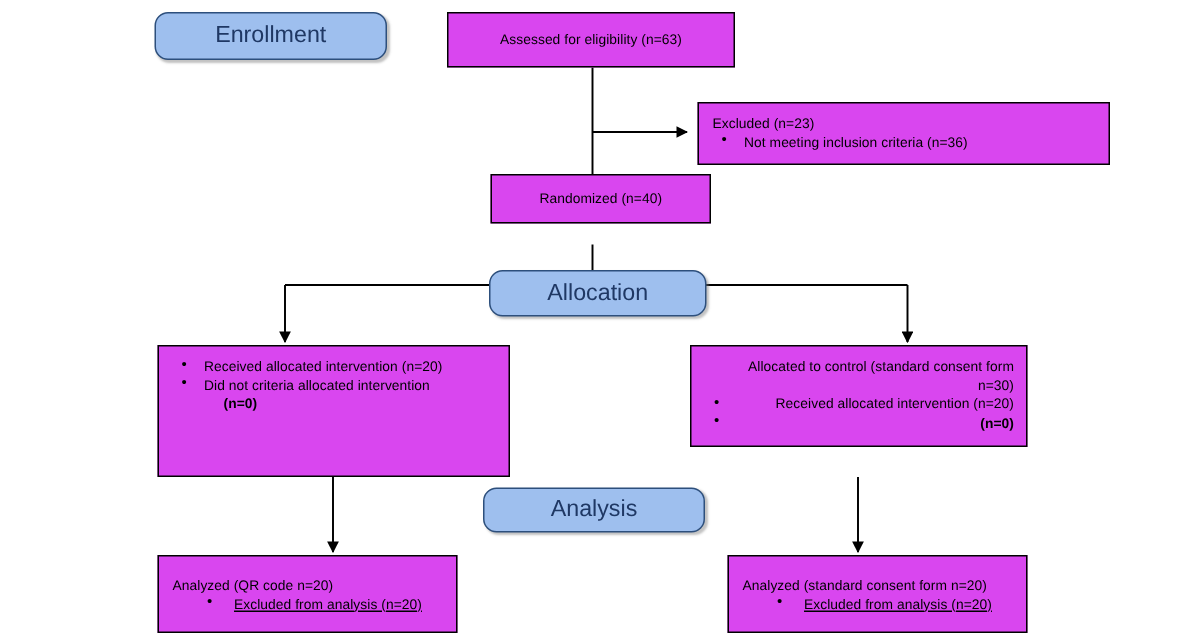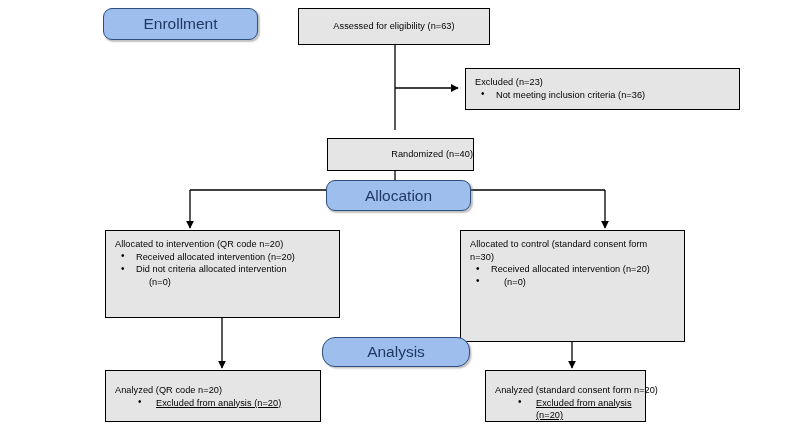--- a/index.html
+++ b/index.html
@@ -24,21 +24,21 @@
     top: 0;
     width: 800px;
     height: 429px;
   }
 
   
   .box {
     position: absolute;
     box-sizing: border-box;
     border: 1.3px solid #000000;
-    background: #e5e5e5;
+    background: #d946ef;
     color: #000000;
     font-size: 9.2px;
     line-height: 12.6px;
     letter-spacing: 0.05px;
     padding: 7px 8px 5px 9px;
     z-index: 3;
   }
   .box.center {
     display: flex;
     align-items: center;
@@ -69,20 +69,21 @@
     content: "\2022";
     position: absolute;
     left: 6px;
     top: -0.5px;
     font-size: 10px;
     line-height: 12.6px;
   }
   ul.bl li .cont {
     display: block;
     padding-left: 13px;
+    font-weight: bold;
   }
   
   ul.bl.deep li {
     padding-left: 41px;
     text-decoration: underline;
   }
   ul.bl.deep li::before {
     left: 23px;
   }
 
@@ -134,77 +135,76 @@
   </svg>
 
   <div class="banner" style="left:103px; top:8px; width:155px; height:32px;">
     <span>Enrollment</span>
   </div>
 
   <div class="banner" style="left:326px; top:180px; width:145px; height:31px;">
     <span>Allocation</span>
   </div>
 
-  <div class="banner" style="left:322px; top:337px; width:148px; height:30px;border-radius:13px;">
+  <div class="banner" style="left:322px; top:325px; width:148px; height:30px;">
     <span>Analysis</span>
   </div>
 
   <div class="box center" style="left:298px; top:8px; width:192px; height:37px;">
     <span>Assessed for  eligibility (n=63)</span>
   </div>
 
   <div class="box" style="left:465px; top:68px; width:275px; height:42px;">
     <span class="hdr">Excluded  (n=23)</span>
     <ul class="bl">
       <li>
         <span>Not  meeting  inclusion criteria (n=36)</span>
       </li>
     </ul>
   </div>
 
-  <div class="box center" style="left:327px; top:138px; width:147px; height:33px;justify-content:flex-end;">
+  <div class="box center" style="left:327px; top:116px; width:147px; height:33px;">
     <span>Randomized  (n=40)</span>
   </div>
 
   <div class="box" style="left:105px; top:230px; width:235px; height:88px;">
-    <span class="hdr">Allocated to intervention (QR code n=20)</span>
     <ul class="bl">
       <li>
         <span>Received allocated intervention (n=20)</span>
       </li>
       <li>
         <span>Did not criteria allocated intervention</span>
         <span class="cont">(n=0)</span>
       </li>
     </ul>
   </div>
 
-  <div class="box" style="left:460px; top:230px; width:225px; height:112px;">
+  <div class="box" style="left:460px; top:230px; width:225px; height:68px;text-align:right;">
     <span class="hdr wrap">Allocated to control (standard  consent form</span>
     <span class="hdr">n=30)</span>
     <ul class="bl">
       <li>
         <span>Received allocated intervention  (n=20)</span>
       </li>
       <li>
         <span class="cont">(n=0)</span>
       </li>
     </ul>
   </div>
 
-  <div class="box" style="left:105px; top:370px; width:216px; height:52px; padding-top:13px;">
+  <div class="box" style="left:105px; top:370px; width:200px; height:52px; padding-top:13px;">
     <span class="hdr">Analyzed (QR code n=20)</span>
     <ul class="bl deep">
       <li>
         <span>Excluded from analysis (n=20)</span>
       </li>
     </ul>
   </div>
 
-  <div class="box" style="left:485px; top:370px; width:161px; height:52px; padding-top:13px;">
+  <div class="box" style="left:485px; top:370px; width:200px; height:52px; padding-top:13px;">
     <span class="hdr">Analyzed (standard  consent form n=20)</span>
     <ul class="bl deep">
       <li>
         <span>Excluded from analysis (n=20)</span>
       </li>
     </ul>
   </div>
 
 </div>
 

